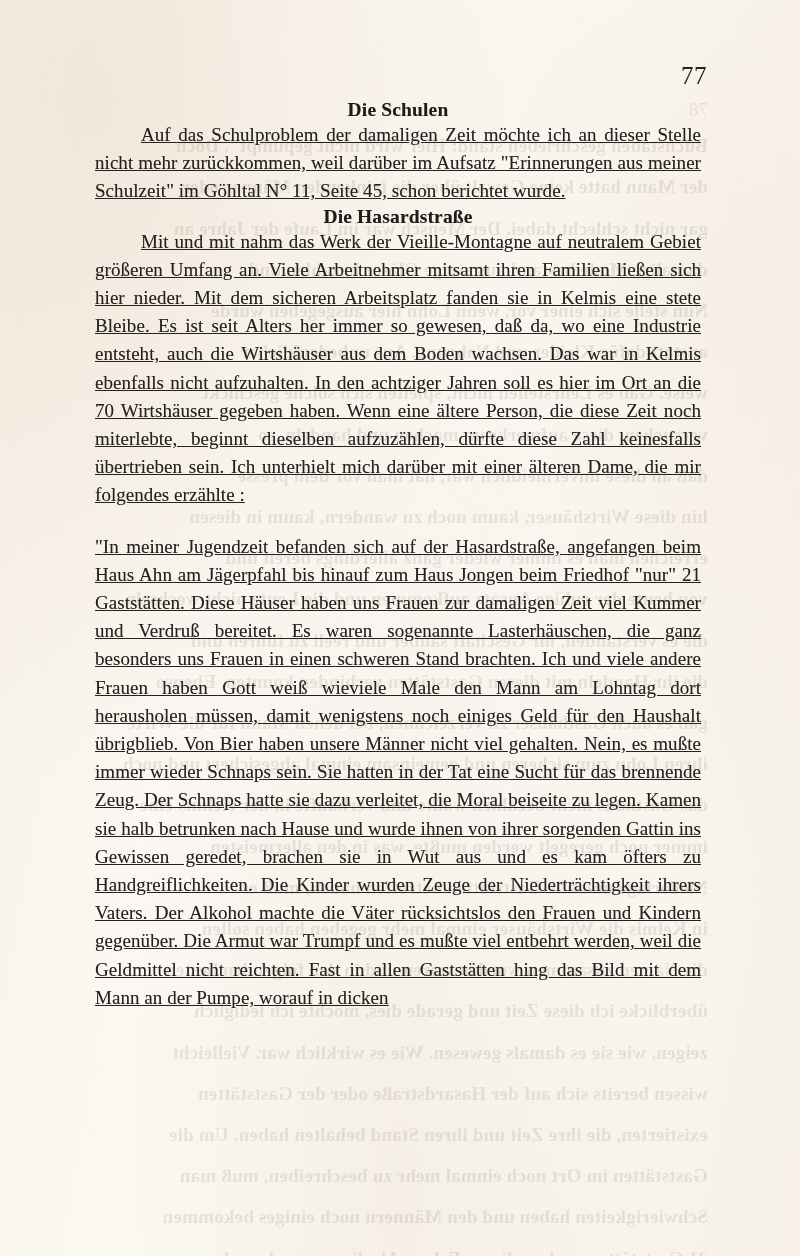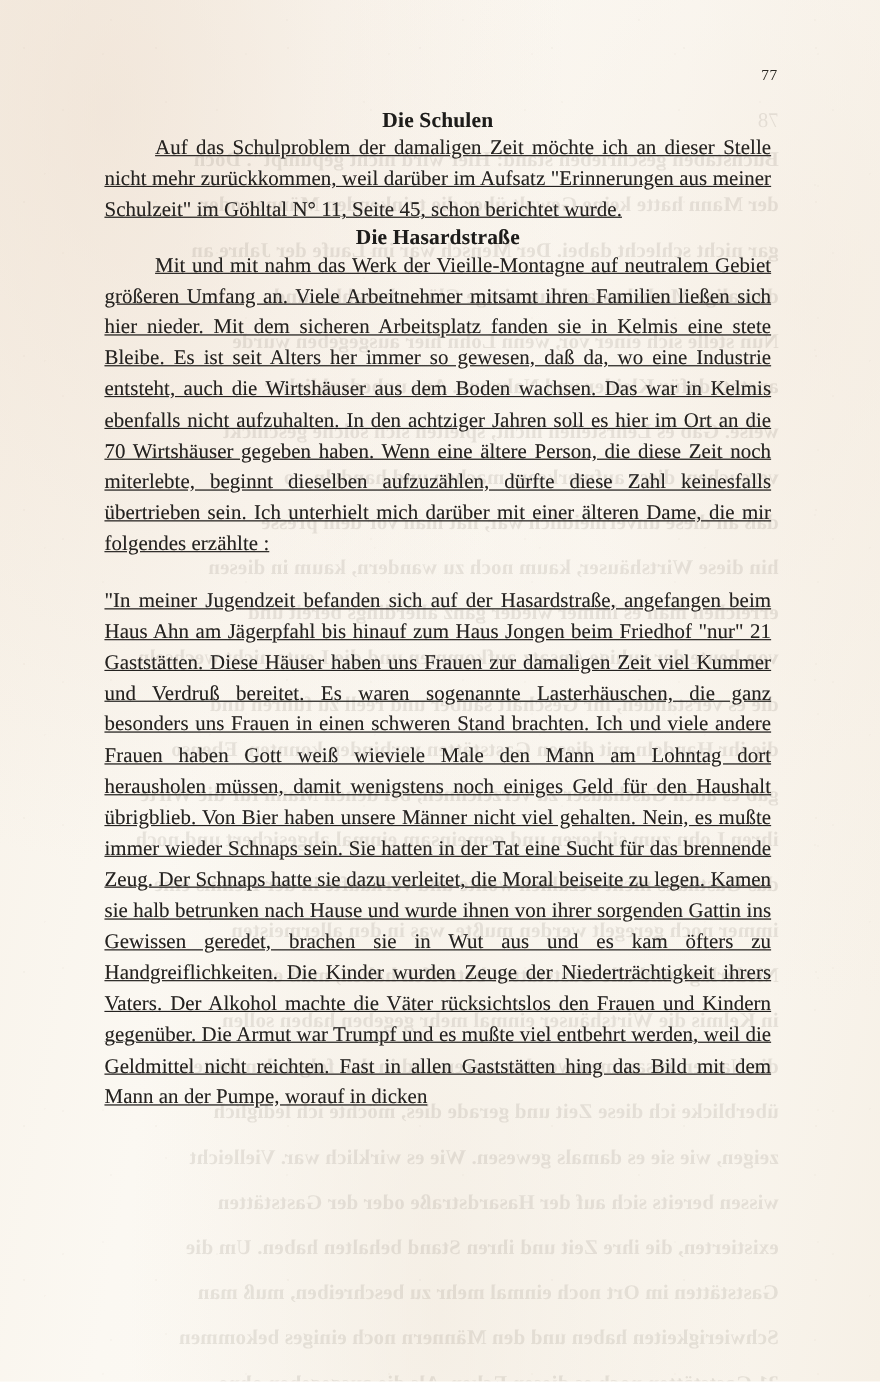--- a/index.html
+++ b/index.html
@@ -71,21 +71,21 @@
 
   .content {
     position: relative;
     z-index: 2;
   }
 
   .folio {
     position: absolute;
     top: 63px;
     right: 93px;
-    font-size: 14px;
+    font-size: 25px;
     line-height: 1;
     letter-spacing: 0.5px;
     color: #26241f;
   }
 
   .textblock {
     position: absolute;
     left: 95px;
     top: 99px;
     width: 606px;

